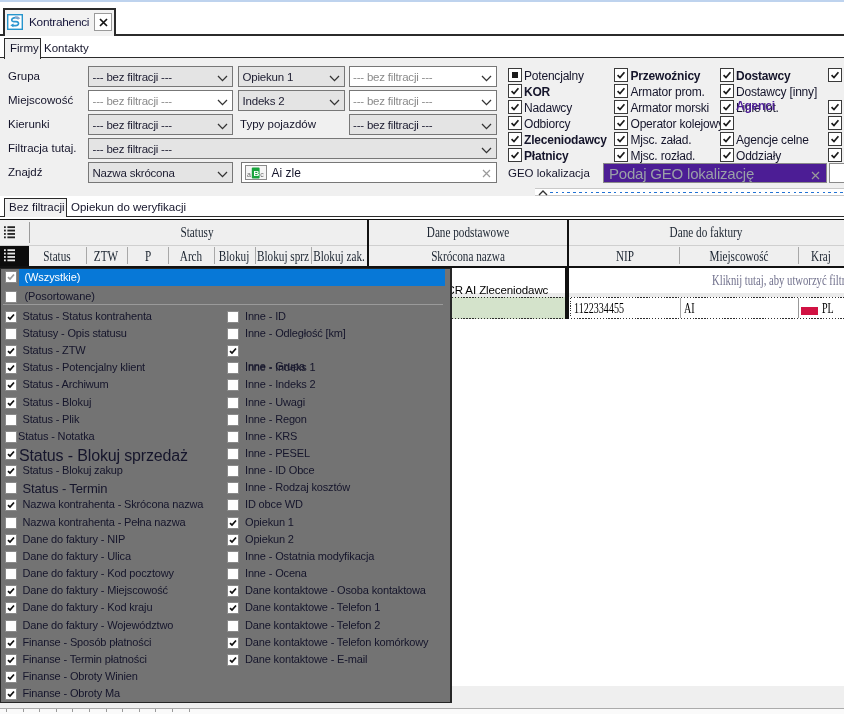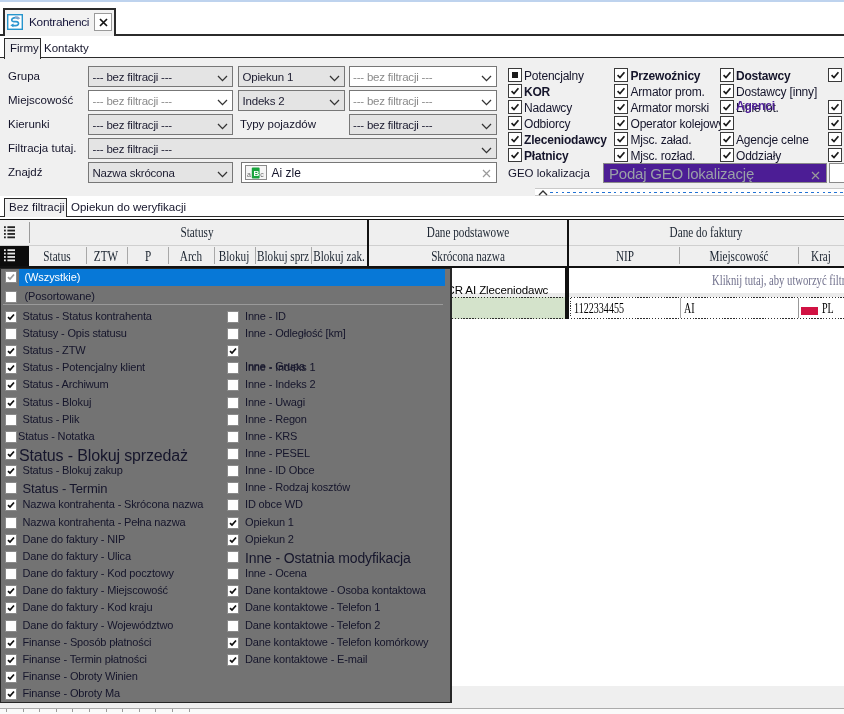--- a/index.html
+++ b/index.html
@@ -492,21 +492,21 @@
       </svg>
     </div>
 <div style="position:absolute;left:244px;top:247.12px;font-size:11px;letter-spacing:-0.15px;color:#15152b" class="nw">Opiekun 1</div>
 <div style="position:absolute;left:226px;top:265.28000000000003px;width:12px;height:12px;background:#fff;border:1px solid #8a8a8a;box-sizing:border-box">
       <svg viewBox="0 0 11 11" style="position:absolute;inset:0;width:100%;height:100%">
         <polyline points="2.2,5.6 4.4,7.8 8.8,2.8" fill="none" stroke="#111" stroke-width="1.9"></polyline>
       </svg>
     </div>
 <div style="position:absolute;left:244px;top:264.28000000000003px;font-size:11px;letter-spacing:-0.15px;color:#15152b" class="nw">Opiekun 2</div>
 <div style="position:absolute;left:226px;top:282.44px;width:12px;height:12px;background:#fff;border:1px solid #8a8a8a;box-sizing:border-box"></div>
-<div style="position:absolute;left:244px;top:281.44px;font-size:14px;letter-spacing:-0.15px;color:#15152b" class="nw">Inne - Ostatnia modyfikacja</div>
+<div style="position:absolute;left:244px;top:281.44px;font-size:11px;letter-spacing:-0.15px;color:#15152b" class="nw">Inne - Ostatnia modyfikacja</div>
 <div style="position:absolute;left:226px;top:299.59999999999997px;width:12px;height:12px;background:#fff;border:1px solid #8a8a8a;box-sizing:border-box"></div>
 <div style="position:absolute;left:244px;top:298.59999999999997px;font-size:11px;letter-spacing:-0.15px;color:#15152b" class="nw">Inne - Ocena</div>
 <div style="position:absolute;left:226px;top:316.76px;width:12px;height:12px;background:#fff;border:1px solid #8a8a8a;box-sizing:border-box">
       <svg viewBox="0 0 11 11" style="position:absolute;inset:0;width:100%;height:100%">
         <polyline points="2.2,5.6 4.4,7.8 8.8,2.8" fill="none" stroke="#111" stroke-width="1.9"></polyline>
       </svg>
     </div>
 <div style="position:absolute;left:244px;top:315.76px;font-size:11px;letter-spacing:-0.15px;color:#15152b" class="nw">Dane kontaktowe - Osoba kontaktowa</div>
 <div style="position:absolute;left:226px;top:333.92px;width:12px;height:12px;background:#fff;border:1px solid #8a8a8a;box-sizing:border-box">
       <svg viewBox="0 0 11 11" style="position:absolute;inset:0;width:100%;height:100%">

